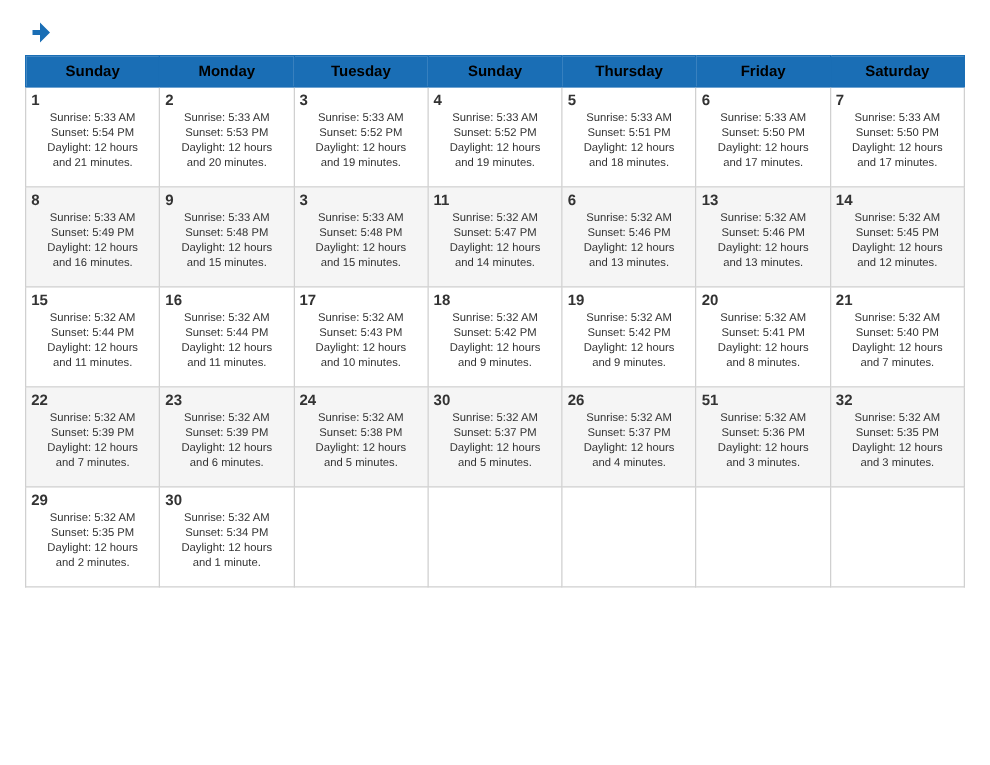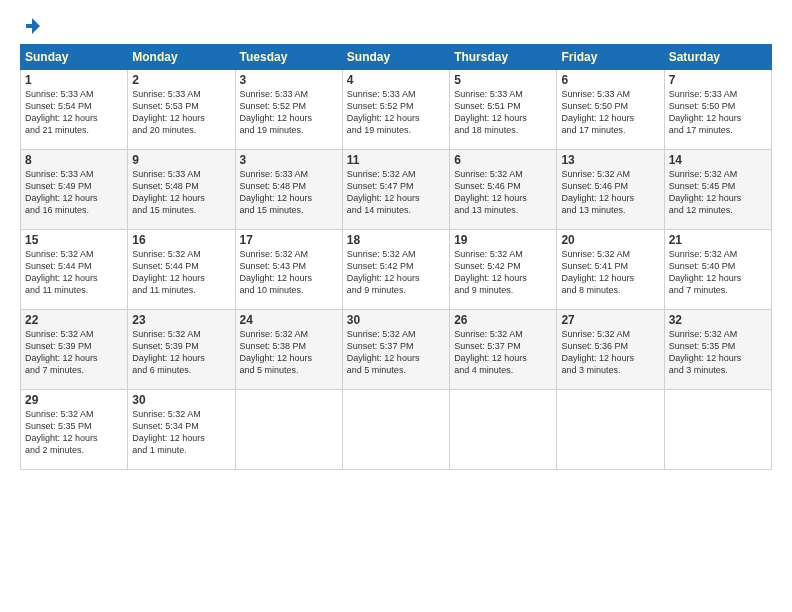--- a/index.html
+++ b/index.html
@@ -59,25 +59,25 @@
       font-size: 14px;
       color: #555;
     }
     .calendar {
       width: 100%;
       border-collapse: collapse;
       table-layout: fixed;
     }
     .calendar th {
       background: #1a6eb5;
-      color: #fef9c3;
+      color: #000000;
       font-size: 12px;
       font-weight: bold;
       padding: 5px 4px;
-      text-align: left;
+      text-align: center;
       border: 1px solid #1a6eb5;
     }
     .calendar td {
       border: 1px solid #d0d0d0;
       vertical-align: top;
       padding: 3px 4px;
       font-size: 9.5px;
       color: #333;
       height: 80px;
       background: #fff;
@@ -89,20 +89,21 @@
       font-size: 12px;
       font-weight: bold;
       color: #333;
       display: block;
       margin-bottom: 1px;
     }
     .day-info {
       font-size: 9px;
       line-height: 1.35;
       color: #333;
+      text-align: center;
     }
     .empty-cell {
       background: #fff !important;
     }
   </style>
 </head>
 <body>
 
 <div class="page">
   <div class="header">
@@ -317,21 +318,21 @@
 and 5 minutes.</div>
           </td>
           <td>
             <span class="day-num">26</span>
             <div class="day-info" style="white-space: pre-line;">Sunrise: 5:32 AM
 Sunset: 5:37 PM
 Daylight: 12 hours
 and 4 minutes.</div>
           </td>
           <td>
-            <span class="day-num">27</span>
+            <span class="day-num">51</span>
             <div class="day-info" style="white-space: pre-line;">Sunrise: 5:32 AM
 Sunset: 5:36 PM
 Daylight: 12 hours
 and 3 minutes.</div>
           </td>
           <td>
             <span class="day-num">32</span>
             <div class="day-info" style="white-space: pre-line;">Sunrise: 5:32 AM
 Sunset: 5:35 PM
 Daylight: 12 hours

